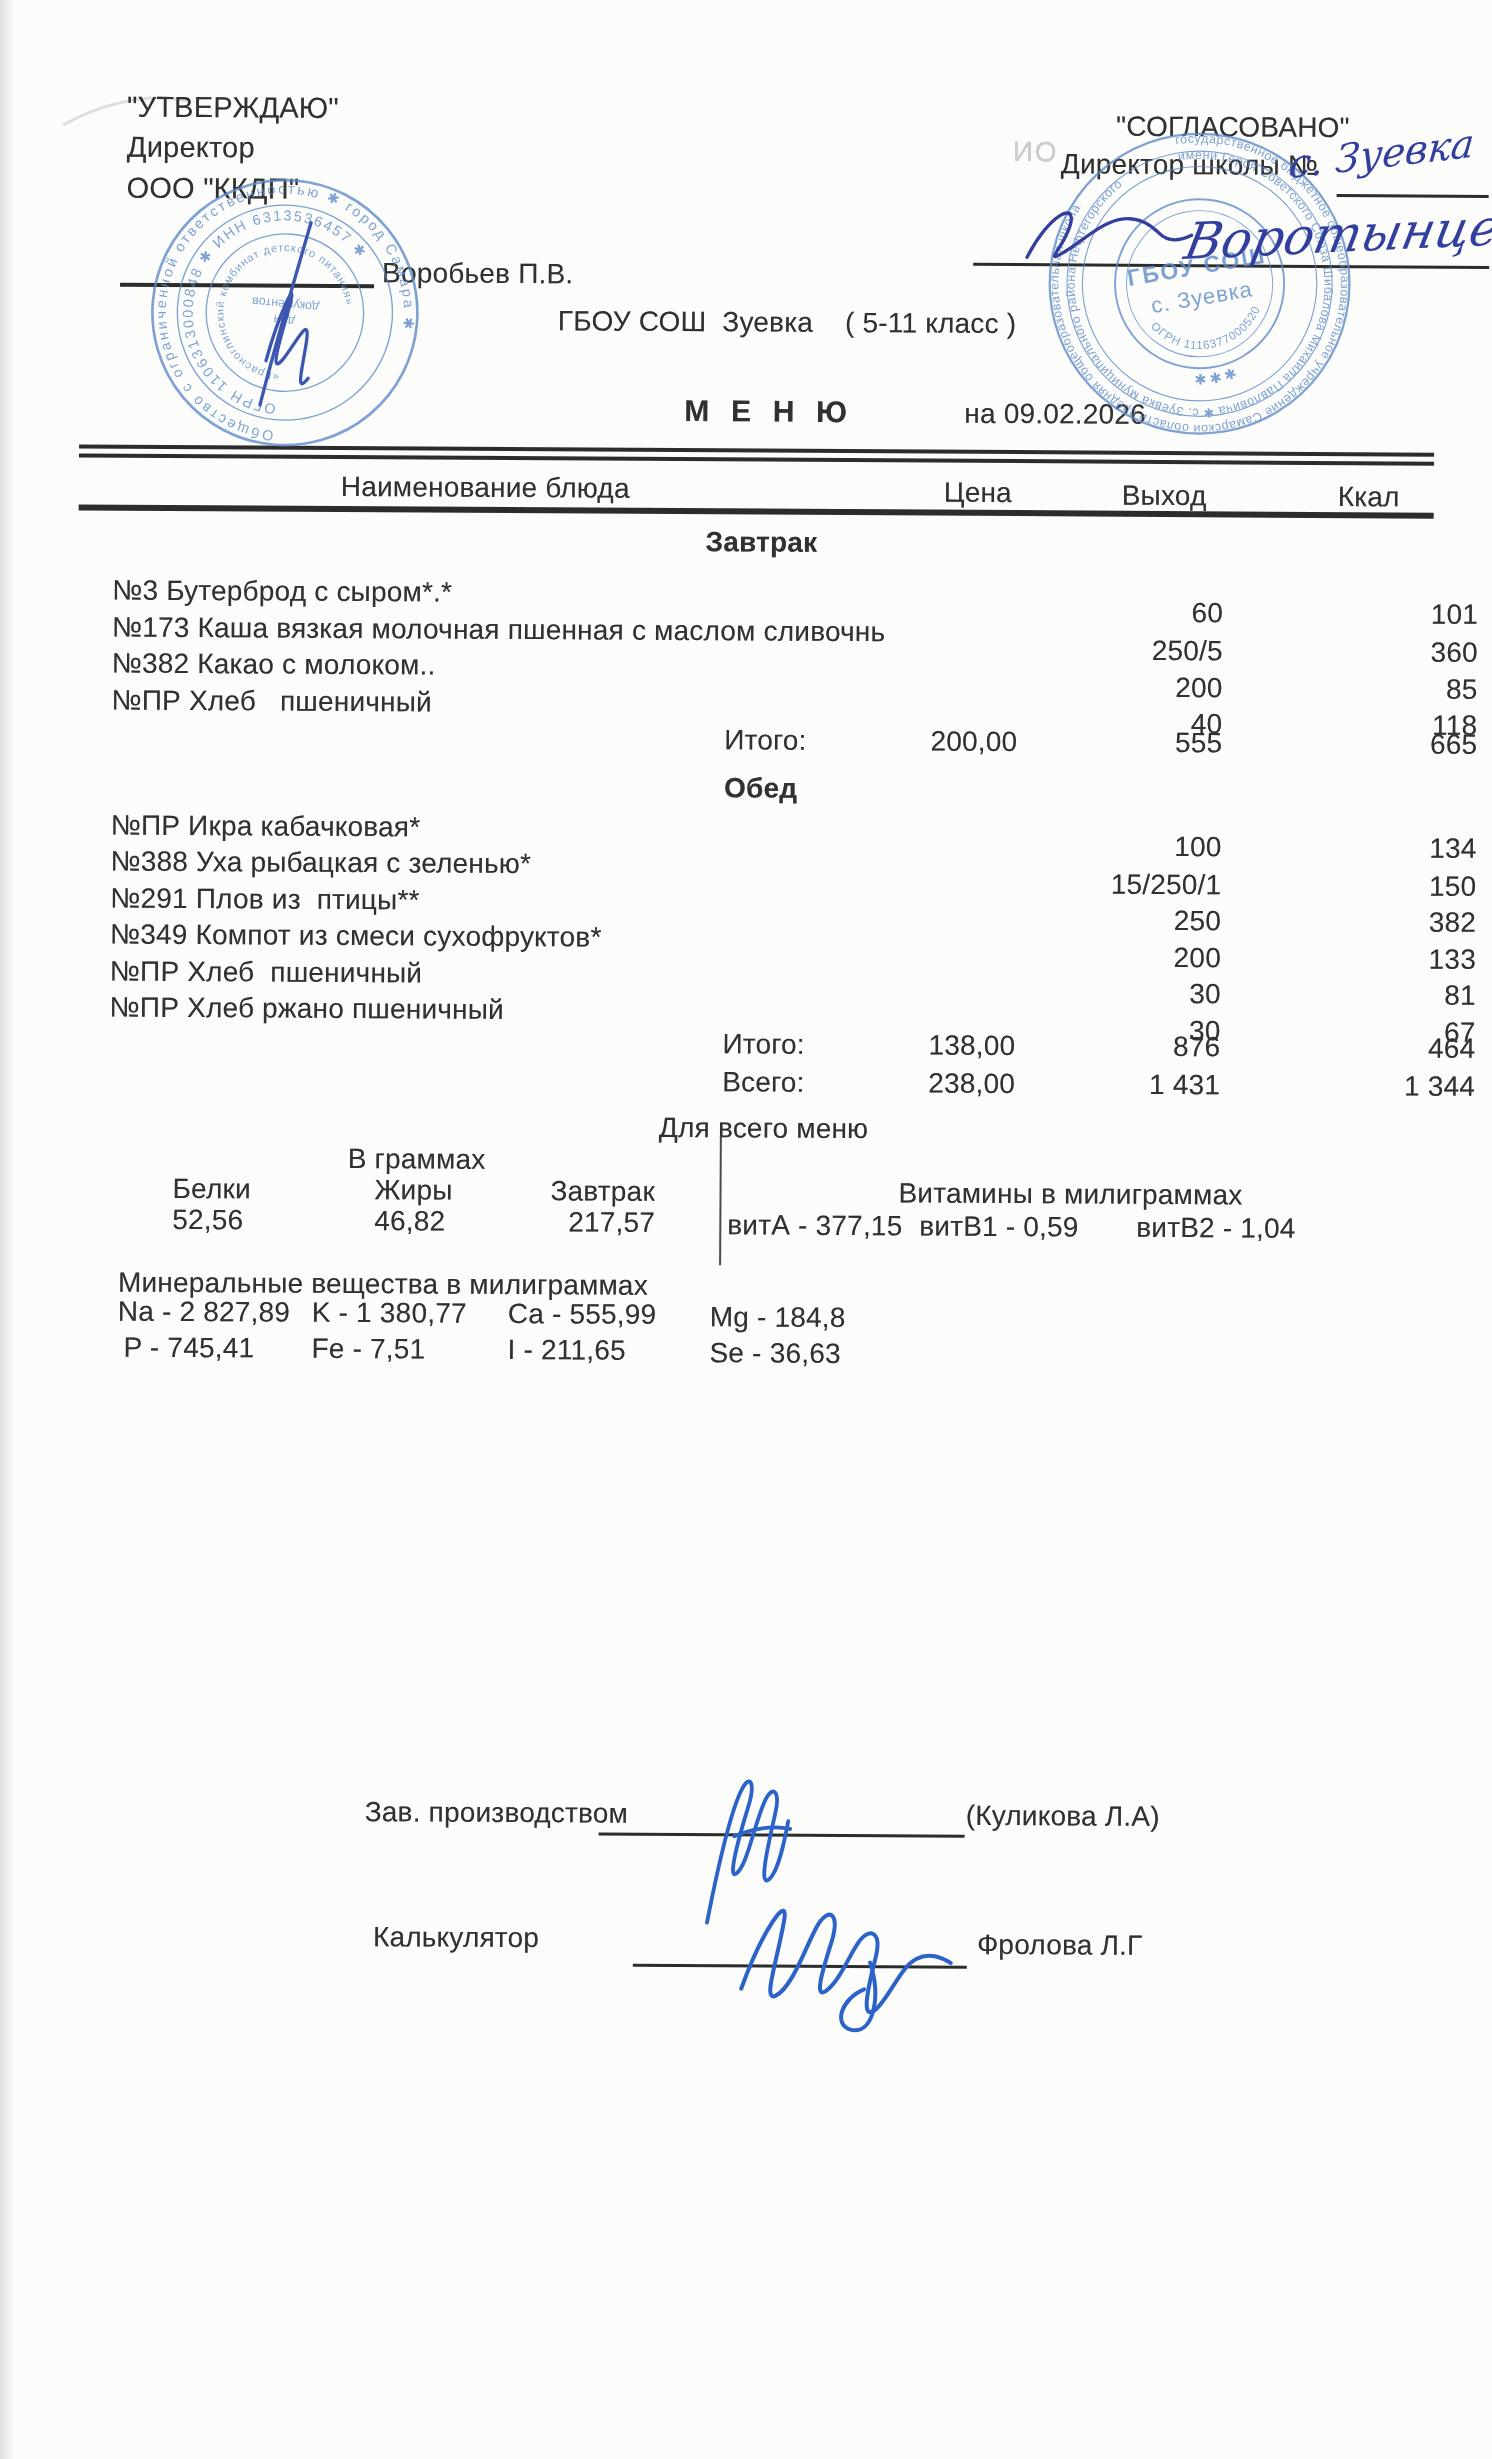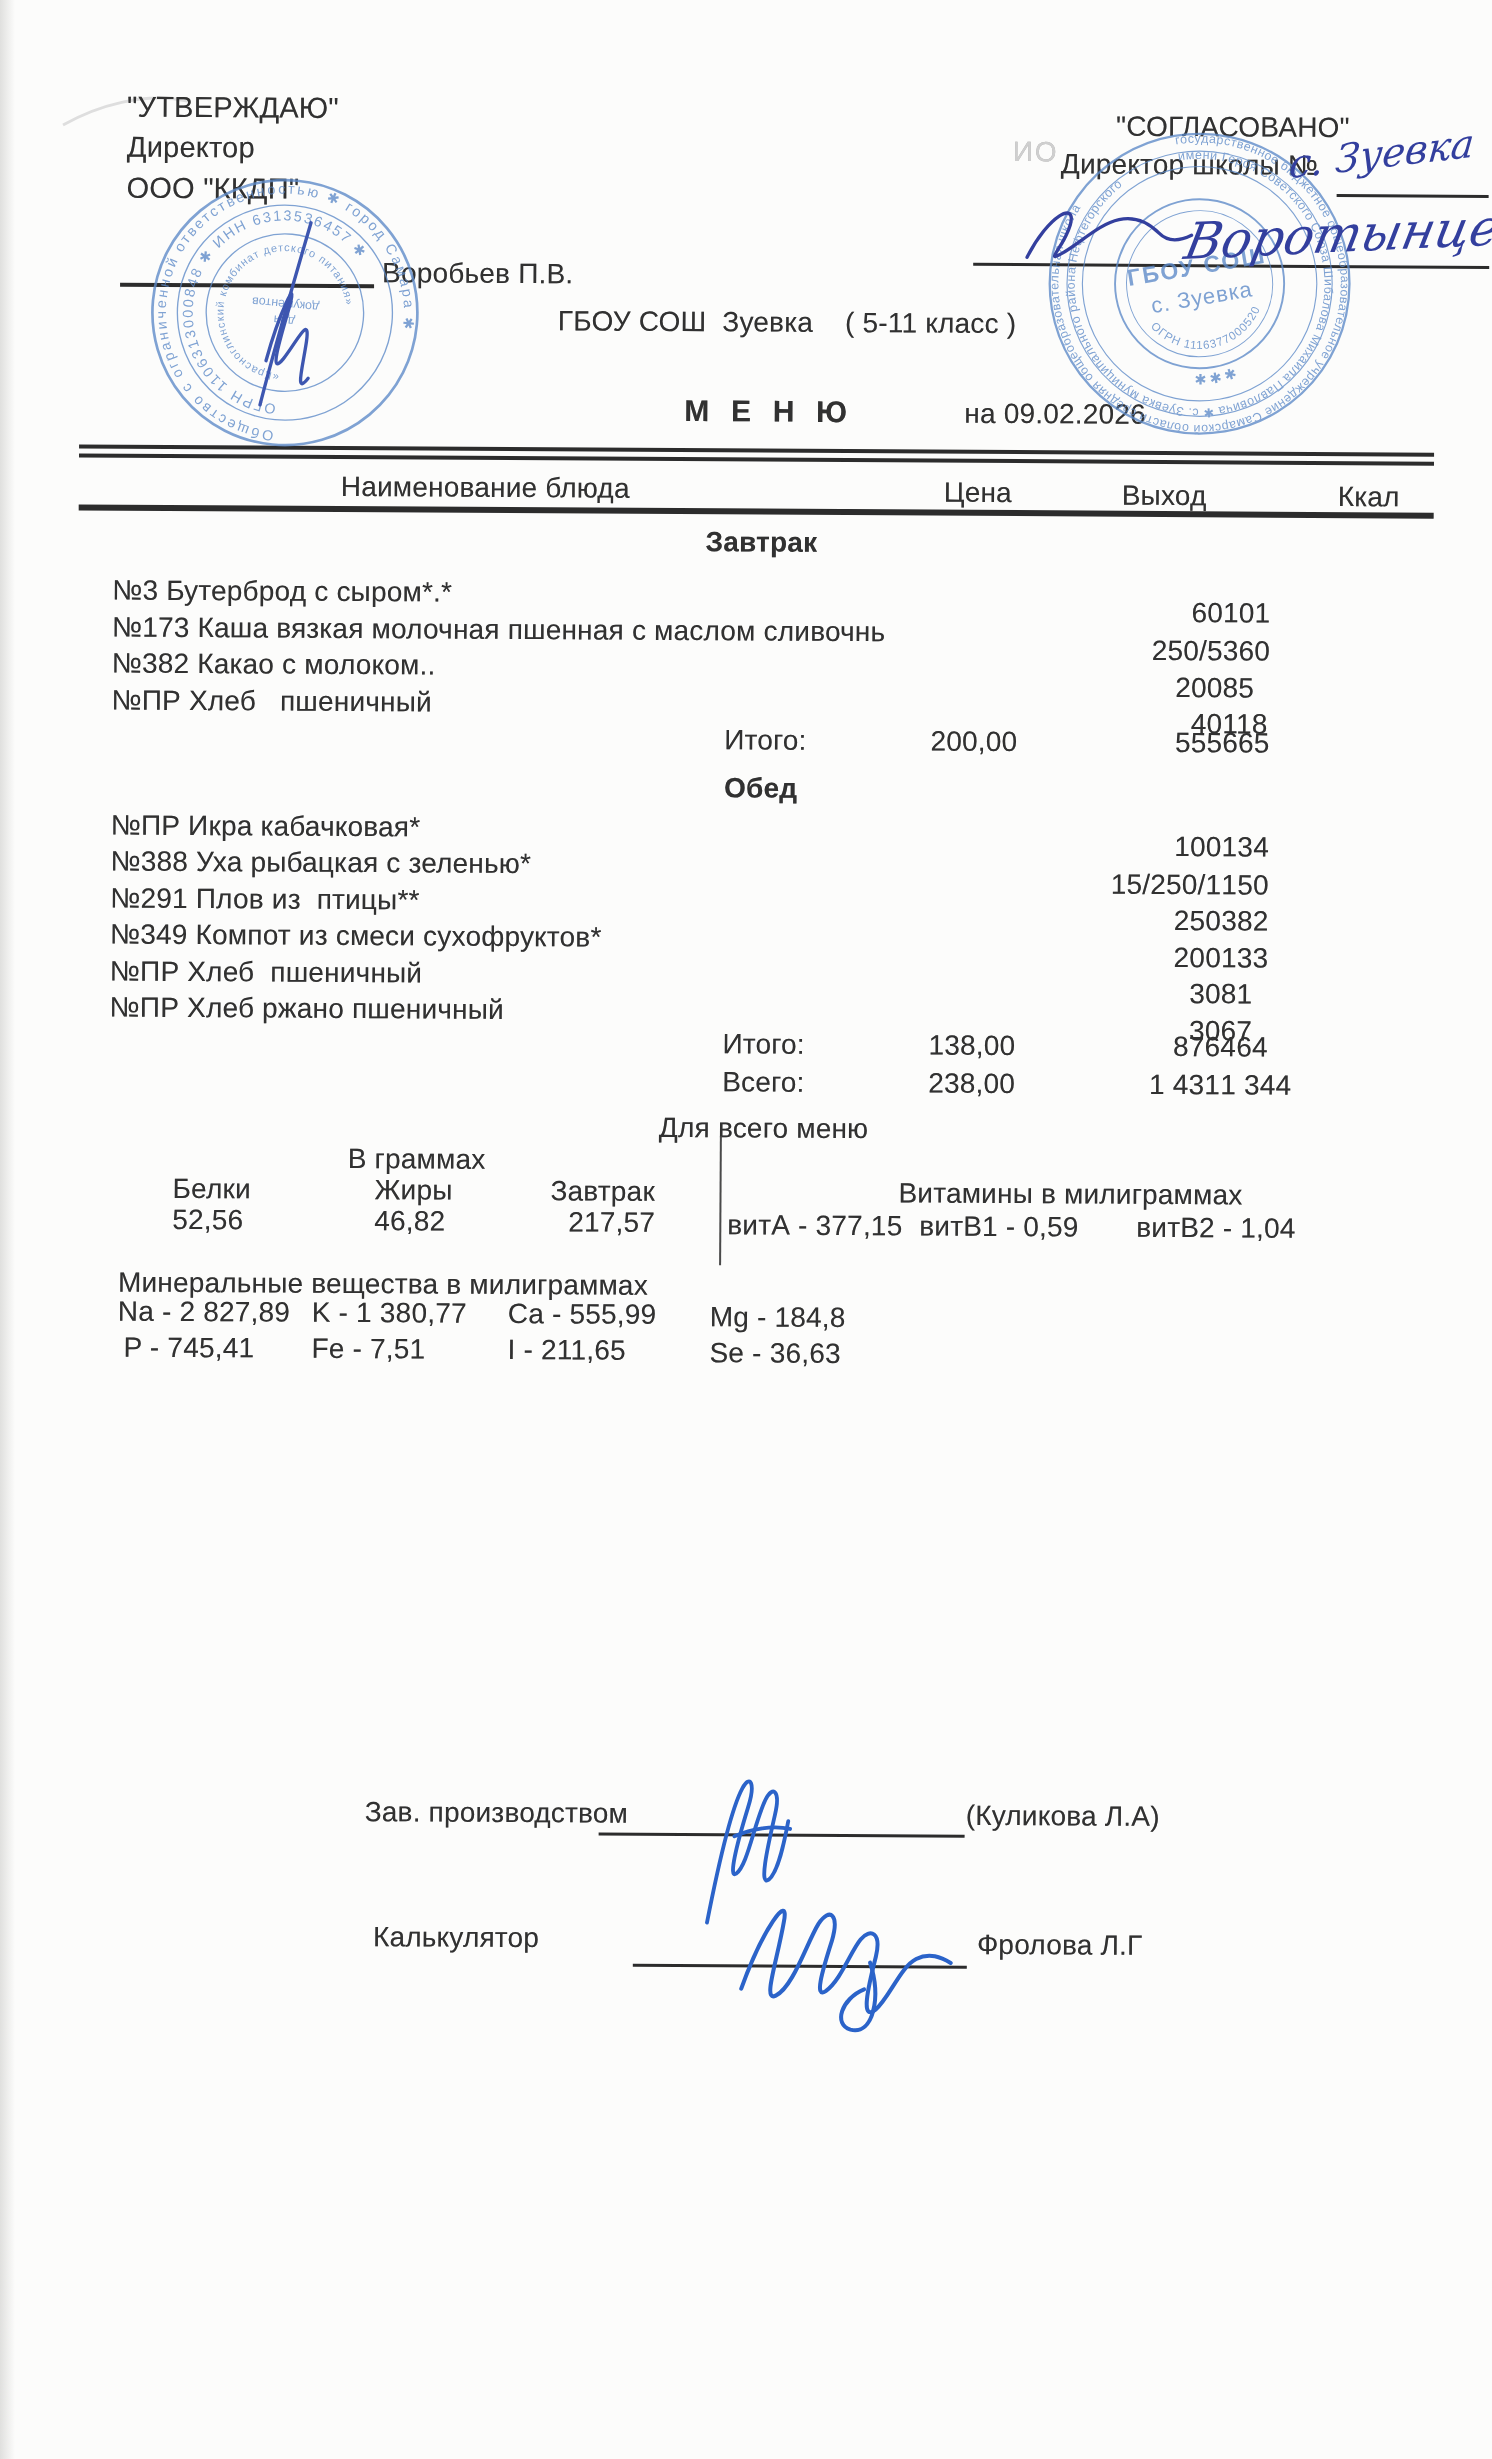--- a/index.html
+++ b/index.html
@@ -6,21 +6,21 @@
   .page{position:relative;width:1493px;height:2459px;background:#fcfcfb;overflow:hidden;
         font-family:"Liberation Sans",sans-serif;}
   .content{position:absolute;left:0;top:0;width:100%;height:100%;
            transform:rotate(.35deg);transform-origin:672px 461px;}
   .abs{position:absolute;white-space:pre;}
   .t{font-size:28px;color:#313131;letter-spacing:0.2px;text-shadow:0 0 0.6px rgba(60,60,60,.45);}
   .big{font-size:29px;}
   .bold{font-weight:bold;}
   .price{left:863px;width:156px;text-align:right;}
   .out{left:1055px;width:169px;text-align:right;}
-  .kcal{left:1224px;width:161px;text-align:left;}
+  .kcal{left:1318px;width:161px;text-align:right;}
   .rule{position:absolute;background:#2c2c2c;}
   .ink{color:#333f9e;font-family:"DejaVu Serif",serif;font-style:italic;}
   .faint{color:#cfcfcf;}
   svg{position:absolute;overflow:visible;}
   .sealtxt{fill:#5d8ac8;font-family:"Liberation Sans",sans-serif;}
   .edge{position:absolute;left:0;top:0;width:15.4px;height:100%;
         background:linear-gradient(90deg,rgba(200,200,198,.55),rgba(200,200,198,0));}
 </style>
 </head>
 <body>

